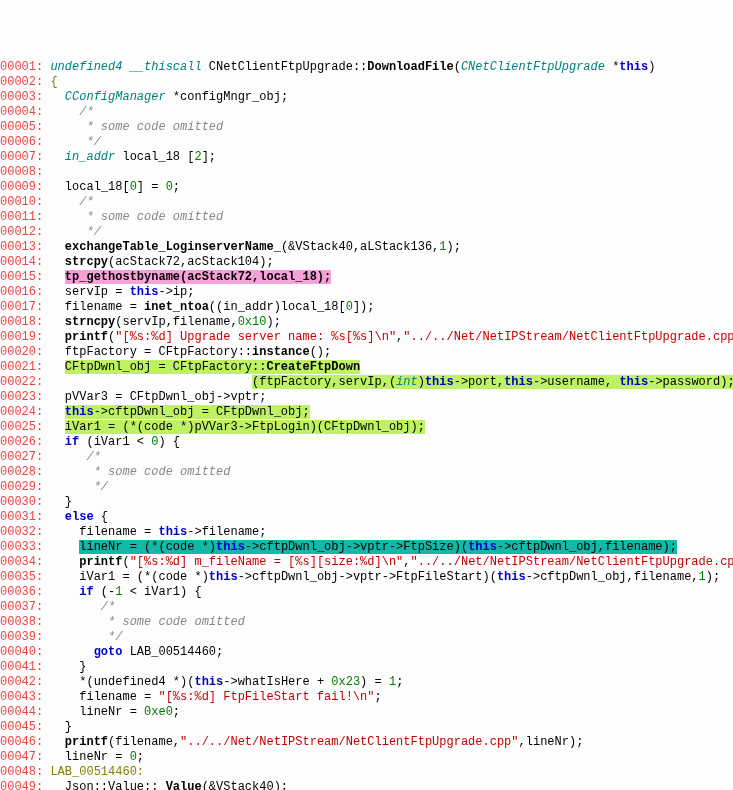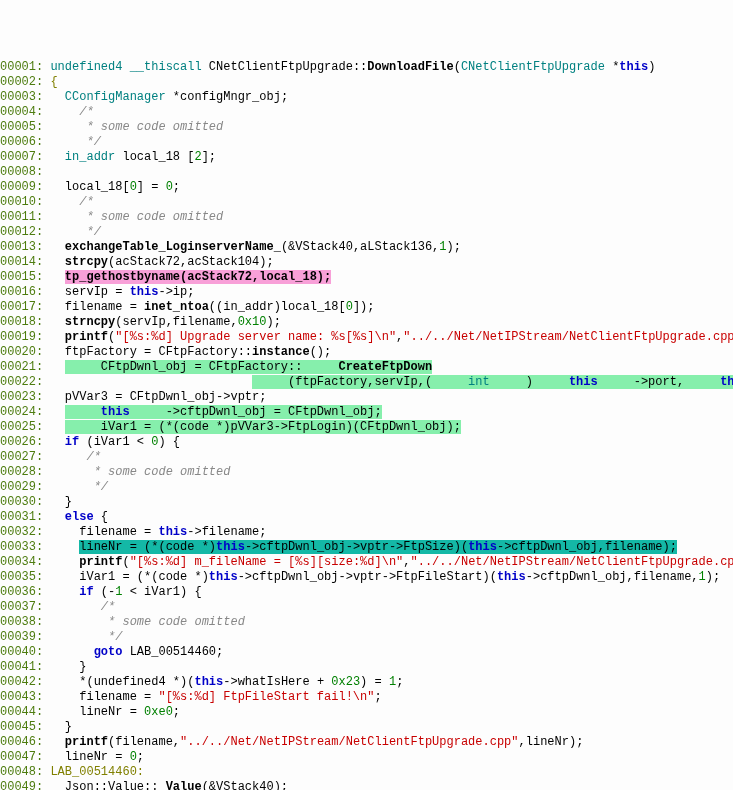--- a/index.html
+++ b/index.html
@@ -6,31 +6,31 @@
     margin: 0;
     padding: 0;
     background: #fdfdfd;
     font-family: Consolas, "Courier New", monospace;
     font-size: 12px;
     line-height: 15px;
     color: #000;
     white-space: pre;
   }
   .line { display: block; }
-  .ln { color: #4d7c0f; }
+  .ln { color: #ef4444; }
   .cm { color: #888; font-style: italic; }
   .kw { color: #0000c8; font-weight: bold; }
-  .ty { color: #008080; }
+  .ty { color: #008080; font-style: italic; }
   .fn { color: #000; font-weight: bold; text-align: right; }
   .st { color: #c80000; }
   .nu { color: #008000; }
   .th { color: #0000c8; font-weight: bold; margin-top: 16px; }
   .lbl { color: #808000; }
   .hl-pink { background: #f8a0d8; margin-top: 20px; }
-  .hl-yellow { background: #86efac; padding-left: 36px; }
+  .hl-yellow { background: #bef264; }
   .hl-green { background: #14b8a6; }
 </style>
 </head>
 <body>
 
 
 
 <div id="code-container"><span class="line"><span class="ln">00001:</span><span class=""> </span><span class="ty">undefined4</span><span class=""> </span><span class="ty">__thiscall</span><span class=""> CNetClientFtpUpgrade::</span><span class="fn">DownloadFile</span><span class="">(</span><span class="ty">CNetClientFtpUpgrade</span><span class=""> *</span><span class="th">this</span><span class="">)</span></span><span class="line"><span class="ln">00002:</span><span class="lbl"> {</span></span><span class="line"><span class="ln">00003:</span><span class="">   </span><span class="ty">CConfigManager</span><span class=""> *configMngr_obj;</span></span><span class="line"><span class="ln">00004:</span><span class="">     </span><span class="cm">/*</span></span><span class="line"><span class="ln">00005:</span><span class="">      </span><span class="cm">* some code omitted</span></span><span class="line"><span class="ln">00006:</span><span class="">      </span><span class="cm">*/</span></span><span class="line"><span class="ln">00007:</span><span class="">   </span><span class="ty">in_addr</span><span class=""> local_18 [</span><span class="nu">2</span><span class="">];</span></span><span class="line"><span class="ln">00008:</span><span class=""></span></span><span class="line"><span class="ln">00009:</span><span class="">   local_18[</span><span class="nu">0</span><span class="">] = </span><span class="nu">0</span><span class="">;</span></span><span class="line"><span class="ln">00010:</span><span class="">     </span><span class="cm">/*</span></span><span class="line"><span class="ln">00011:</span><span class="">      </span><span class="cm">* some code omitted</span></span><span class="line"><span class="ln">00012:</span><span class="">      </span><span class="cm">*/</span></span><span class="line"><span class="ln">00013:</span><span class="">   </span><span class="fn">exchangeTable_LoginserverName_</span><span class="">(&amp;VStack40,aLStack136,</span><span class="nu">1</span><span class="">);</span></span><span class="line"><span class="ln">00014:</span><span class="">   </span><span class="fn">strcpy</span><span class="">(acStack72,acStack104);</span></span><span class="line"><span class="ln">00015:</span><span class="">   </span><span class="fn hl-pink">tp_gethostbyname(acStack72,local_18);</span></span><span class="line"><span class="ln">00016:</span><span class="">   servIp = </span><span class="th">this</span><span class="">-&gt;ip;</span></span><span class="line"><span class="ln">00017:</span><span class="">   filename = </span><span class="fn">inet_ntoa</span><span class="">((in_addr)local_18[</span><span class="nu">0</span><span class="">]);</span></span><span class="line"><span class="ln">00018:</span><span class="">   </span><span class="fn">strncpy</span><span class="">(servIp,filename,</span><span class="nu">0x10</span><span class="">);</span></span><span class="line"><span class="ln">00019:</span><span class="">   </span><span class="fn">printf</span><span class="">(</span><span class="st">"[%s:%d] Upgrade server name: %s[%s]\n"</span><span class="">,</span><span class="st">"../../Net/NetIPStream/NetClientFtpUpgrade.cpp</span></span><span class="line"><span class="ln">00020:</span><span class="">   ftpFactory = CFtpFactory::</span><span class="fn">instance</span><span class="">();</span></span><span class="line"><span class="ln">00021:</span><span class="">   </span><span class="hl-yellow">CFtpDwnl_obj = CFtpFactory::</span><span class="fn hl-yellow">CreateFtpDown</span></span><span class="line"><span class="ln">00022:</span><span class="">                             </span><span class="hl-yellow">(ftpFactory,servIp,(</span><span class="ty hl-yellow">int</span><span class="hl-yellow">)</span><span class="th hl-yellow">this</span><span class="hl-yellow">-&gt;port,</span><span class="th hl-yellow">this</span><span class="hl-yellow">-&gt;username, </span><span class="th hl-yellow">this</span><span class="hl-yellow">-&gt;password);</span></span><span class="line"><span class="ln">00023:</span><span class="">   pVVar3 = CFtpDwnl_obj-&gt;vptr;</span></span><span class="line"><span class="ln">00024:</span><span class="">   </span><span class="th hl-yellow">this</span><span class="hl-yellow">-&gt;cftpDwnl_obj = CFtpDwnl_obj;</span></span><span class="line"><span class="ln">00025:</span><span class="">   </span><span class="hl-yellow">iVar1 = (*(code *)pVVar3-&gt;FtpLogin)(CFtpDwnl_obj);</span></span><span class="line"><span class="ln">00026:</span><span class="">   </span><span class="kw">if</span><span class=""> (iVar1 &lt; </span><span class="nu">0</span><span class="">) {</span></span><span class="line"><span class="ln">00027:</span><span class="">      </span><span class="cm">/*</span></span><span class="line"><span class="ln">00028:</span><span class="">       </span><span class="cm">* some code omitted</span></span><span class="line"><span class="ln">00029:</span><span class="">       </span><span class="cm">*/</span></span><span class="line"><span class="ln">00030:</span><span class="">   }</span></span><span class="line"><span class="ln">00031:</span><span class="">   </span><span class="kw">else</span><span class=""> {</span></span><span class="line"><span class="ln">00032:</span><span class="">     filename = </span><span class="th">this</span><span class="">-&gt;filename;</span></span><span class="line"><span class="ln">00033:</span><span class="">     </span><span class="hl-green">lineNr = (*(code *)</span><span class="th hl-green">this</span><span class="hl-green">-&gt;cftpDwnl_obj-&gt;vptr-&gt;FtpSize)(</span><span class="th hl-green">this</span><span class="hl-green">-&gt;cftpDwnl_obj,filename);</span></span><span class="line"><span class="ln">00034:</span><span class="">     </span><span class="fn">printf</span><span class="">(</span><span class="st">"[%s:%d] m_fileName = [%s][size:%d]\n"</span><span class="">,</span><span class="st">"../../Net/NetIPStream/NetClientFtpUpgrade.cp</span></span><span class="line"><span class="ln">00035:</span><span class="">     iVar1 = (*(code *)</span><span class="th">this</span><span class="">-&gt;cftpDwnl_obj-&gt;vptr-&gt;FtpFileStart)(</span><span class="th">this</span><span class="">-&gt;cftpDwnl_obj,filename,</span><span class="nu">1</span><span class="">);</span></span><span class="line"><span class="ln">00036:</span><span class="">     </span><span class="kw">if</span><span class=""> (-</span><span class="nu">1</span><span class=""> &lt; iVar1) {</span></span><span class="line"><span class="ln">00037:</span><span class="">        </span><span class="cm">/*</span></span><span class="line"><span class="ln">00038:</span><span class="">         </span><span class="cm">* some code omitted</span></span><span class="line"><span class="ln">00039:</span><span class="">         </span><span class="cm">*/</span></span><span class="line"><span class="ln">00040:</span><span class="">       </span><span class="kw">goto</span><span class=""> LAB_00514460;</span></span><span class="line"><span class="ln">00041:</span><span class="">     }</span></span><span class="line"><span class="ln">00042:</span><span class="">     *(undefined4 *)(</span><span class="th">this</span><span class="">-&gt;whatIsHere + </span><span class="nu">0x23</span><span class="">) = </span><span class="nu">1</span><span class="">;</span></span><span class="line"><span class="ln">00043:</span><span class="">     filename = </span><span class="st">"[%s:%d] FtpFileStart fail!\n"</span><span class="">;</span></span><span class="line"><span class="ln">00044:</span><span class="">     lineNr = </span><span class="nu">0xe0</span><span class="">;</span></span><span class="line"><span class="ln">00045:</span><span class="">   }</span></span><span class="line"><span class="ln">00046:</span><span class="">   </span><span class="fn">printf</span><span class="">(filename,</span><span class="st">"../../Net/NetIPStream/NetClientFtpUpgrade.cpp"</span><span class="">,lineNr);</span></span><span class="line"><span class="ln">00047:</span><span class="">   lineNr = </span><span class="nu">0</span><span class="">;</span></span><span class="line"><span class="ln">00048:</span><span class=""> </span><span class="lbl">LAB_00514460:</span></span><span class="line"><span class="ln">00049:</span><span class="">   Json::Value::</span><span class="fn">_Value</span><span class="">(&amp;VStack40);</span></span></div>
 
 

